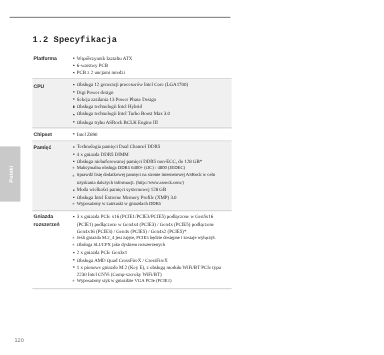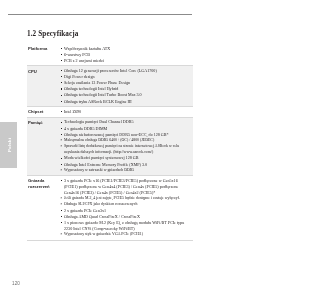--- a/index.html
+++ b/index.html
@@ -58,21 +58,21 @@
     font-size: 4.6px;
     color: #6f6f6f;
     letter-spacing: 0.1px;
   }
 
   
   .page-title {
     position: absolute;
     left: 27px;
     top: 30px;
-    font-family: Liberation Serif, serif;
+    font-family: Liberation Mono, monospace;
     font-size: 7.2px;
     font-weight: bold;
     letter-spacing: 0.1px;
     color: #231f20;
   }
 
   
   .spec-table {
     position: absolute;
     left: 27px;

